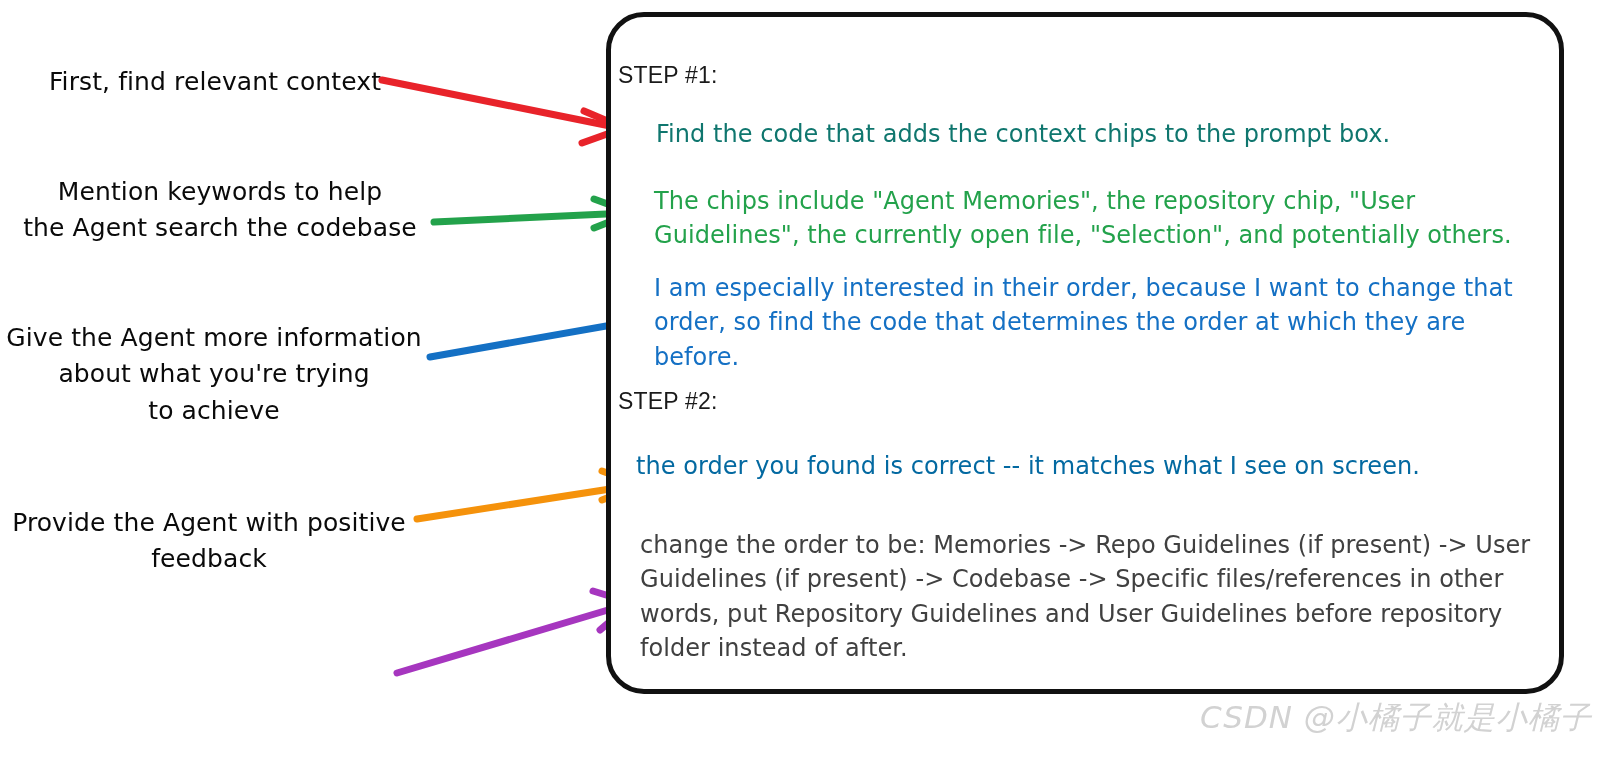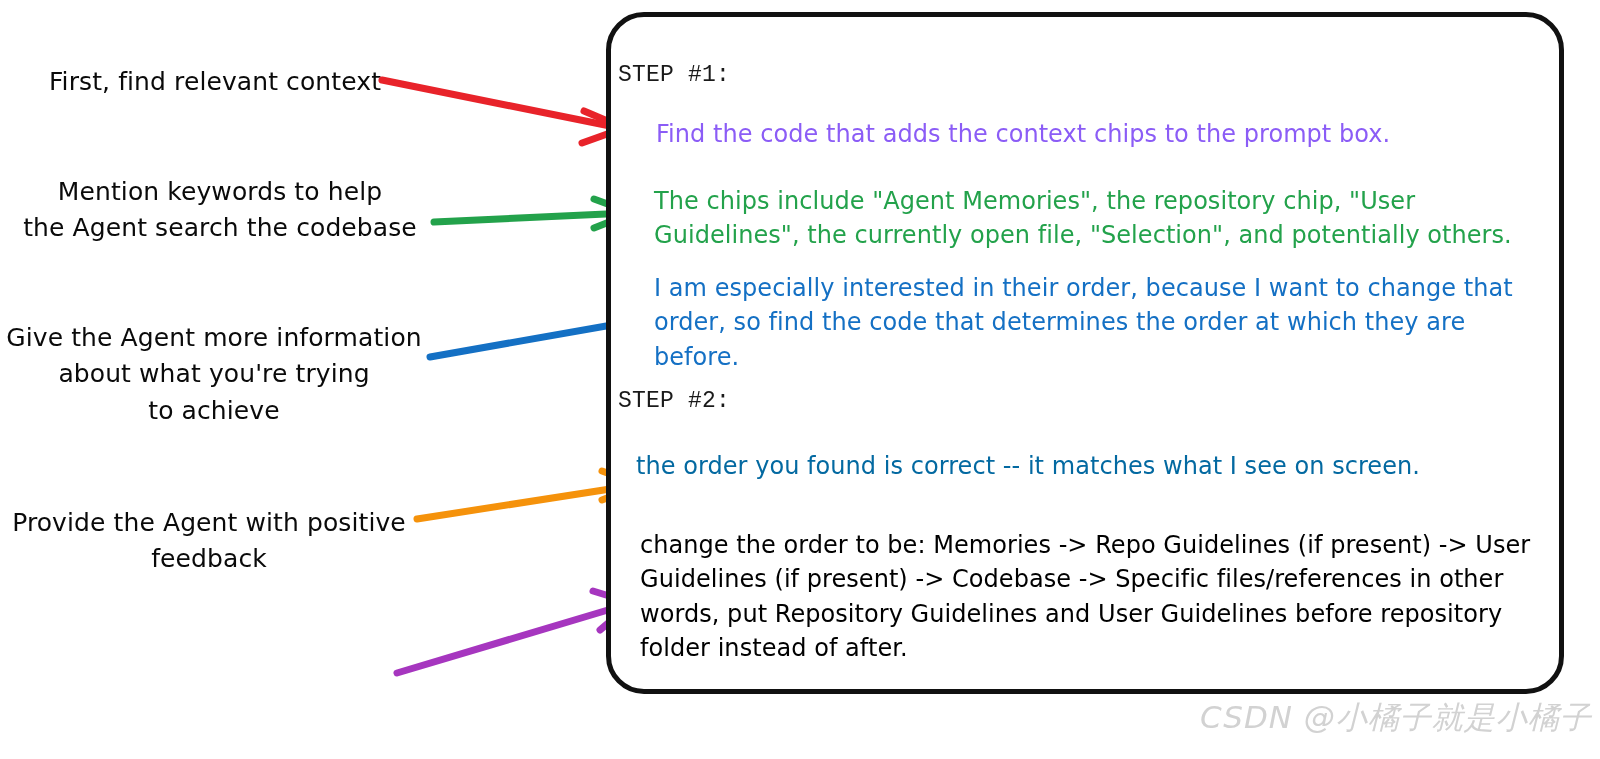--- a/index.html
+++ b/index.html
@@ -53,52 +53,52 @@
     border: 5px solid #111111;
     border-radius: 38px;
     box-sizing: border-box;
     background: #ffffff;
   }
 
   .step-label {
     position: absolute;
     color: #1a1a1a;
     font-size: 23px;
-    font-family: Liberation Mono, monospace;
+    font-family: Liberation Sans, sans-serif;
     letter-spacing: 0.2px;
   }
   #step1-label { left: 618px; top: 62px; }
   #step2-label { left: 618px; top: 388px; }
 
   .prompt-line {
     position: absolute;
     font-size: 24px;
     line-height: 1.43;
     font-family: "DejaVu Sans", "Liberation Sans", sans-serif;
     letter-spacing: 0.05px;
   }
   #line-red {
     left: 656px; top: 117px; width: 880px;
-    color: #8b5cf6;
+    color: #0f766e;
   }
   #line-green {
     left: 654px; top: 184px; width: 890px;
     color: #23a24b;
   }
   #line-blue {
     left: 654px; top: 271px; width: 892px;
     color: #1470c4;
   }
   #line-orange {
     left: 636px; top: 449px; width: 890px;
     color: #0369a1;
   }
   #line-purple {
     left: 640px; top: 528px; width: 896px;
-    color: #000000;
+    color: #404040;
   }
 
   
   #watermark {
     position: absolute;
     left: 1200px;
     top: 697px;
     font-size: 31px;
     color: #d2d2d2;
     font-family: "DejaVu Sans", "Liberation Sans", sans-serif;

